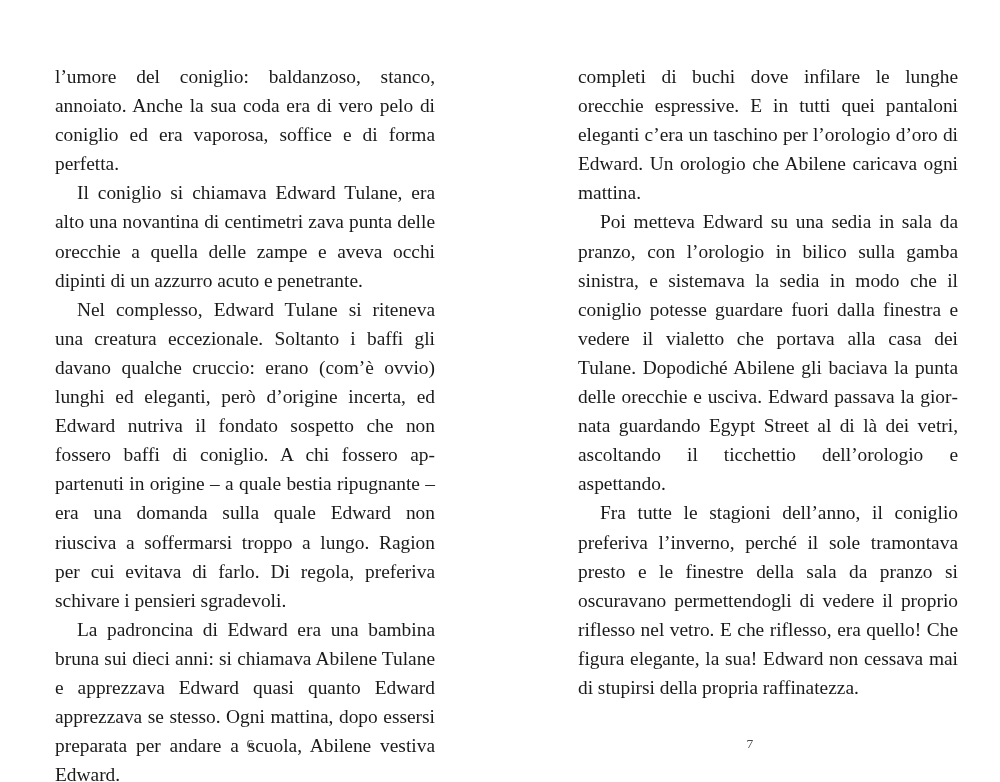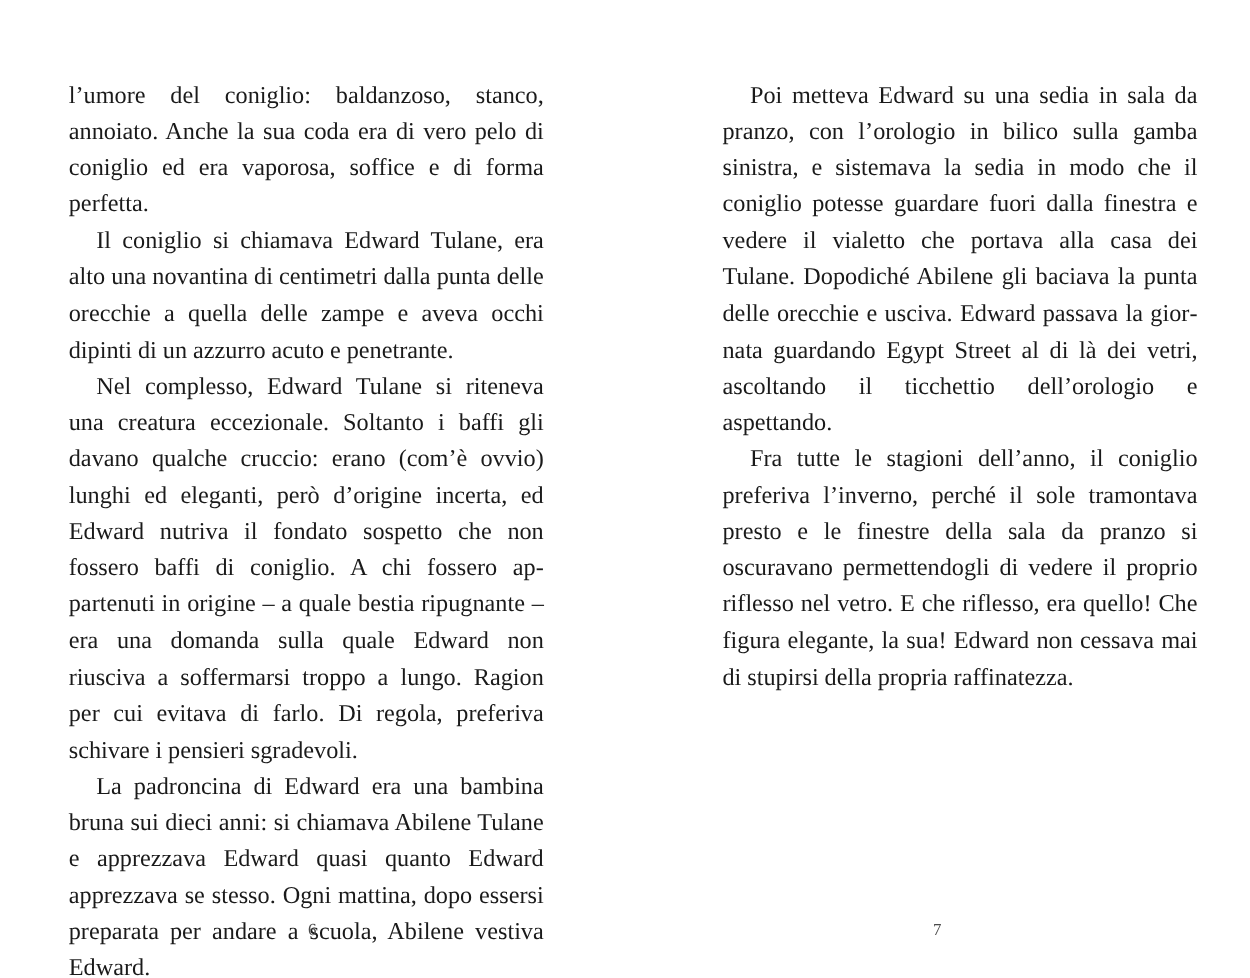--- a/index.html
+++ b/index.html
@@ -59,30 +59,31 @@
   }
 </style>
 </head>
 <body>
 
 <div class="spread">
 
   <div class="page page-left">
     <div class="textblock">
       <p class="para no-indent">l’umore del coniglio: baldanzoso, stanco, annoiato. Anche la sua coda era di vero pelo di coniglio ed era vaporosa, soffice e di forma perfetta.</p>
-      <p class="para">Il coniglio si chiamava Edward Tulane, era alto una novantina di centimetri dalla punta delle orec­chie a quella delle zampe e aveva occhi dipinti di un azzurro acuto e penetrante.</p>
+      <p class="para">Il coniglio si chiamava Edward Tulane, era alto una novantina di centimetri zava punta delle orec­chie a quella delle zampe e aveva occhi dipinti di un azzurro acuto e penetrante.</p>
       <p class="para">Nel complesso, Edward Tulane si riteneva una cre­atura eccezionale. Soltanto i baffi gli davano qualche cruccio: erano (com’è ovvio) lunghi ed eleganti, però d’origine incerta, ed Edward nutriva il fondato sospet­to che non fossero baffi di coniglio. A chi fossero ap­partenuti in origine – a quale bestia ripugnante – era una domanda sulla quale Edward non riusciva a sof­fermarsi troppo a lungo. Ragion per cui evitava di far­lo. Di regola, preferiva schivare i pensieri sgradevoli.</p>
       <p class="para">La padroncina di Edward era una bambina bruna sui dieci anni: si chiamava Abilene Tulane e apprez­zava Edward quasi quanto Edward apprezzava se stesso. Ogni mattina, dopo essersi preparata per an­dare a scuola, Abilene vestiva Edward.</p>
 
     </div>
     <div class="folio">6</div>
   </div>
 
   <div class="page page-right">
     <div class="textblock">
+      <p class="para no-indent">completi di buchi dove infilare le lunghe orecchie espressive. E in tutti quei pantaloni eleganti c’era un taschino per l’orologio d’oro di Edward. Un orologio che Abilene caricava ogni mattina.</p>
       <p class="para">Poi metteva Edward su una sedia in sala da pranzo, con l’orologio in bilico sulla gamba sinistra, e sistema­va la sedia in modo che il coniglio potesse guardare fuori dalla finestra e vedere il vialetto che portava al­la casa dei Tulane. Dopodiché Abilene gli baciava la punta delle orecchie e usciva. Edward passava la gior­nata guardando Egypt Street al di là dei vetri, ascol­tando il ticchettio dell’orologio e aspettando.</p>
       <p class="para">Fra tutte le stagioni dell’anno, il coniglio preferiva l’inverno, perché il sole tramontava presto e le fine­stre della sala da pranzo si oscuravano permettendo­gli di vedere il proprio riflesso nel vetro. E che rifles­so, era quello! Che figura elegante, la sua! Edward non cessava mai di stupirsi della propria raffinatezza.</p>
 
     </div>
     <div class="folio">7</div>
   </div>
 
 </div>
 
 </body></html>

